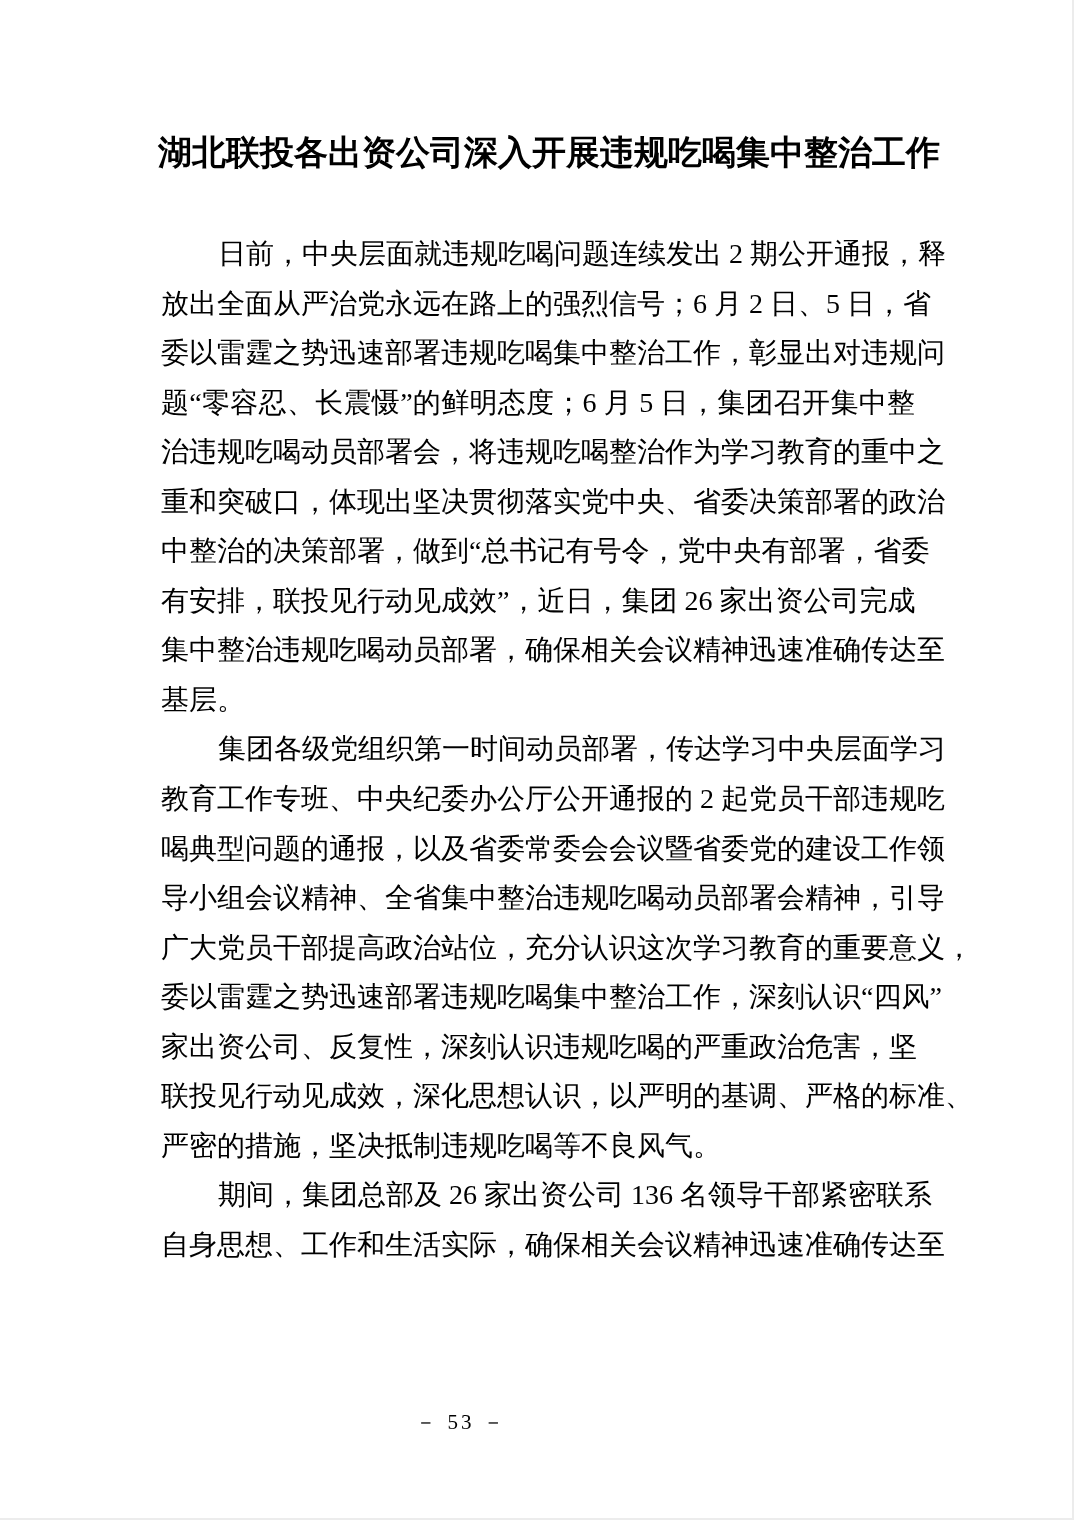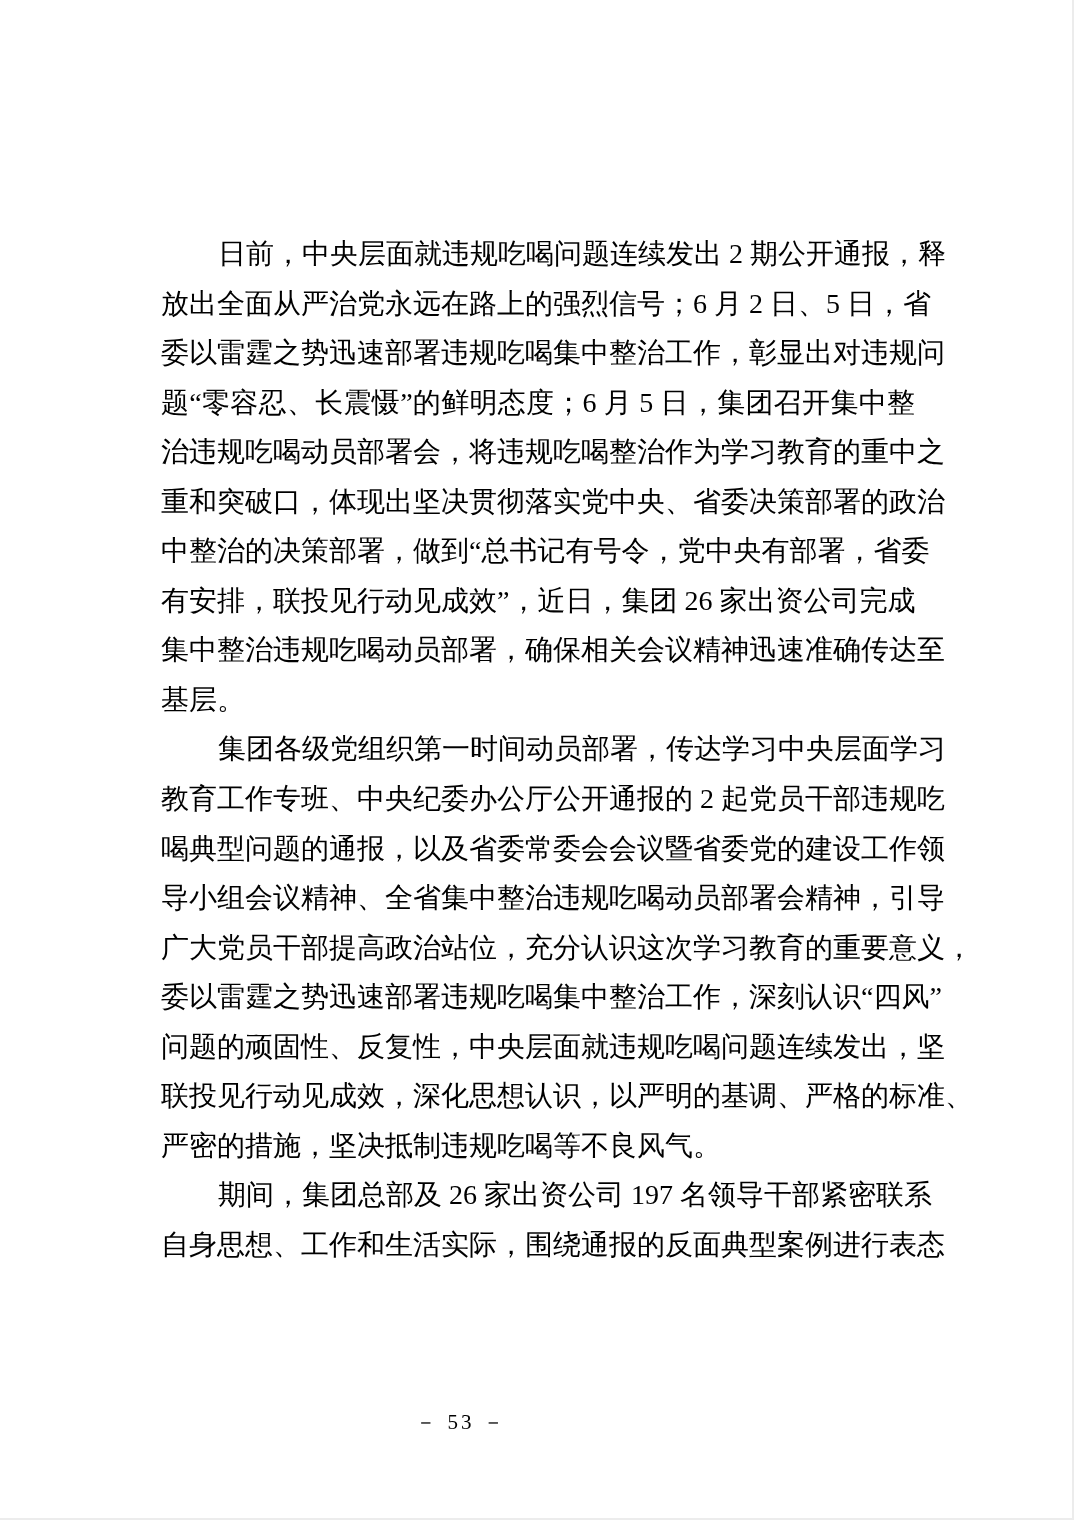--- a/index.html
+++ b/index.html
@@ -62,20 +62,21 @@
     font-size: 21px;
     line-height: 32px;
     letter-spacing: 3px;
   }
 </style>
 </head>
 <body>
 
 <div class="doc-page">
 
+  <div class="doc-title">湖北联投各出资公司深入开展违规吃喝集中整治工作</div>
 
   <div class="doc-body">
 
     <div>
       <div class="line indent">日前，中央层面就违规吃喝问题连续发出 2 期公开通报，释</div>
       <div class="line">放出全面从严治党永远在路上的强烈信号；6 月 2 日、5 日，省</div>
       <div class="line">委以雷霆之势迅速部署违规吃喝集中整治工作，彰显出对违规问</div>
       <div class="line">题“零容忍、长震慑”的鲜明态度；6 月 5 日，集团召开集中整</div>
       <div class="line">治违规吃喝动员部署会，将违规吃喝整治作为学习教育的重中之</div>
       <div class="line">重和突破口，体现出坚决贯彻落实党中央、省委决策部署的政治</div>
@@ -88,27 +89,27 @@
       <div class="line last">基层。</div>
     </div>
 
     <div>
       <div class="line indent">集团各级党组织第一时间动员部署，传达学习中央层面学习</div>
       <div class="line">教育工作专班、中央纪委办公厅公开通报的 2 起党员干部违规吃</div>
       <div class="line">喝典型问题的通报，以及省委常委会会议暨省委党的建设工作领</div>
       <div class="line">导小组会议精神、全省集中整治违规吃喝动员部署会精神，引导</div>
       <div class="line">广大党员干部提高政治站位，充分认识这次学习教育的重要意义，</div>
       <div class="line">委以雷霆之势迅速部署违规吃喝集中整治工作，深刻认识“四风”</div>
-      <div class="line">问题的顽固性、反复性，中央层面就违规吃喝问题连续发出，坚</div>
+      <div class="line">家出资公司、反复性，深刻认识违规吃喝的严重政治危害，坚</div>
       <div class="line">联投见行动见成效，深化思想认识，以严明的基调、严格的标准、</div>
       <div class="line last">严密的措施，坚决抵制违规吃喝等不良风气。</div>
     </div>
 
     <div>
-      <div class="line indent">期间，集团总部及 26 家出资公司 197 名领导干部紧密联系</div>
-      <div class="line">自身思想、工作和生活实际，围绕通报的反面典型案例进行表态</div>
+      <div class="line indent">期间，集团总部及 26 家出资公司 136 名领导干部紧密联系</div>
+      <div class="line">自身思想、工作和生活实际，确保相关会议精神迅速准确传达至</div>
     </div>
 
   </div>
 
   <div class="doc-footer">－ 53 －</div>
 
 </div>
 
 </body></html>

